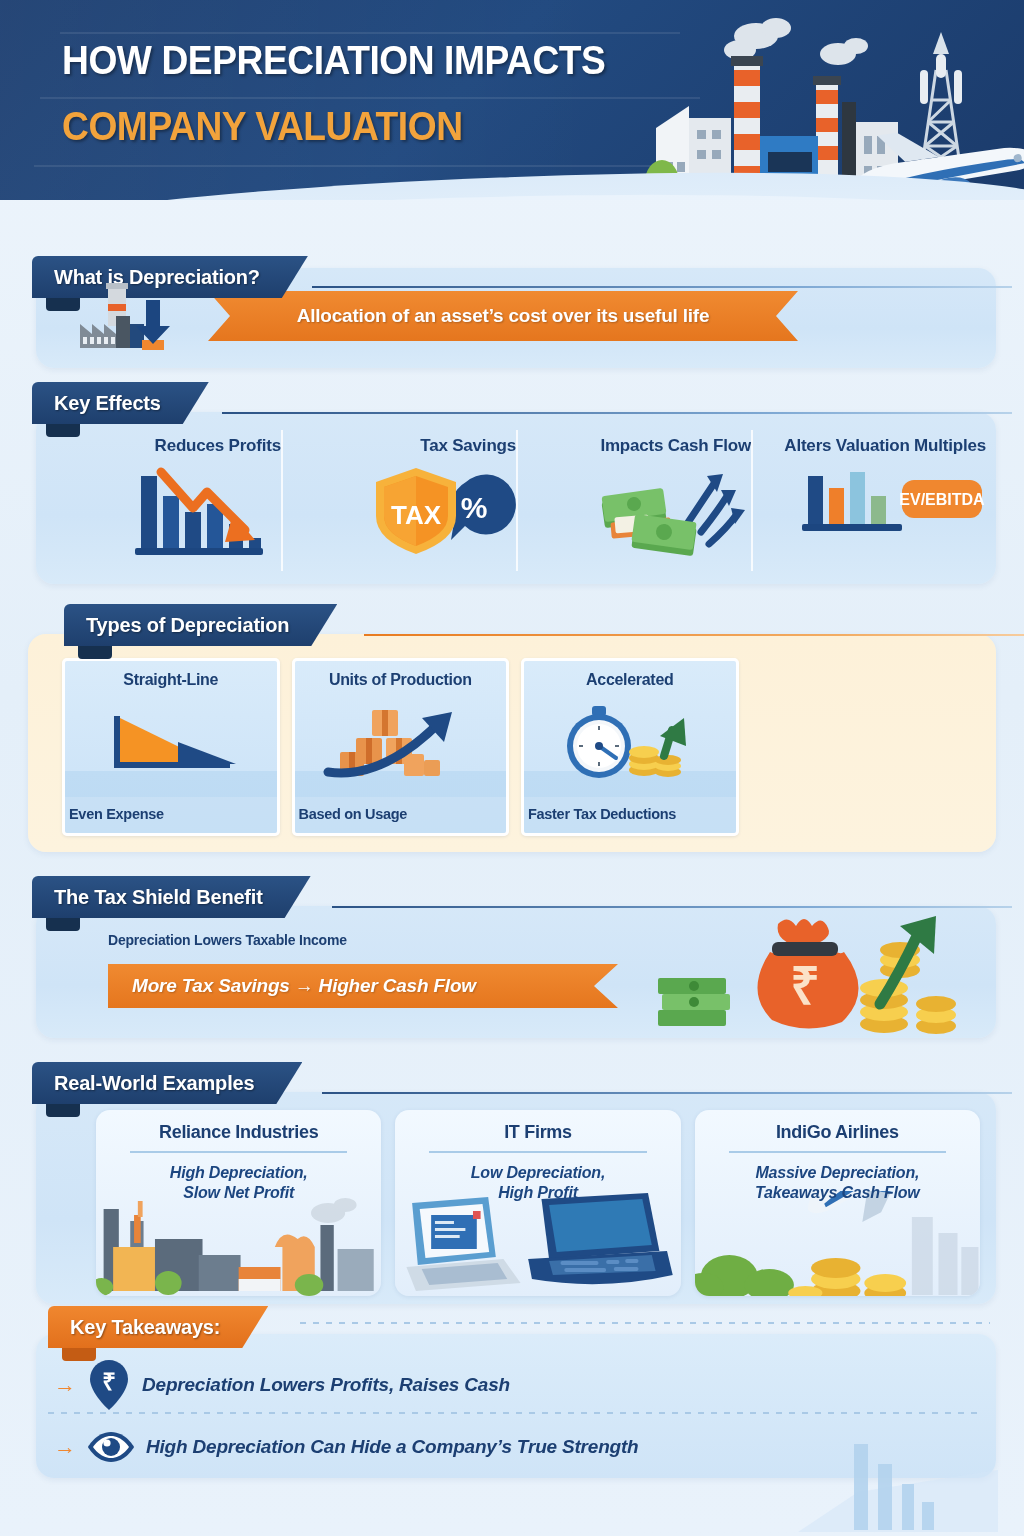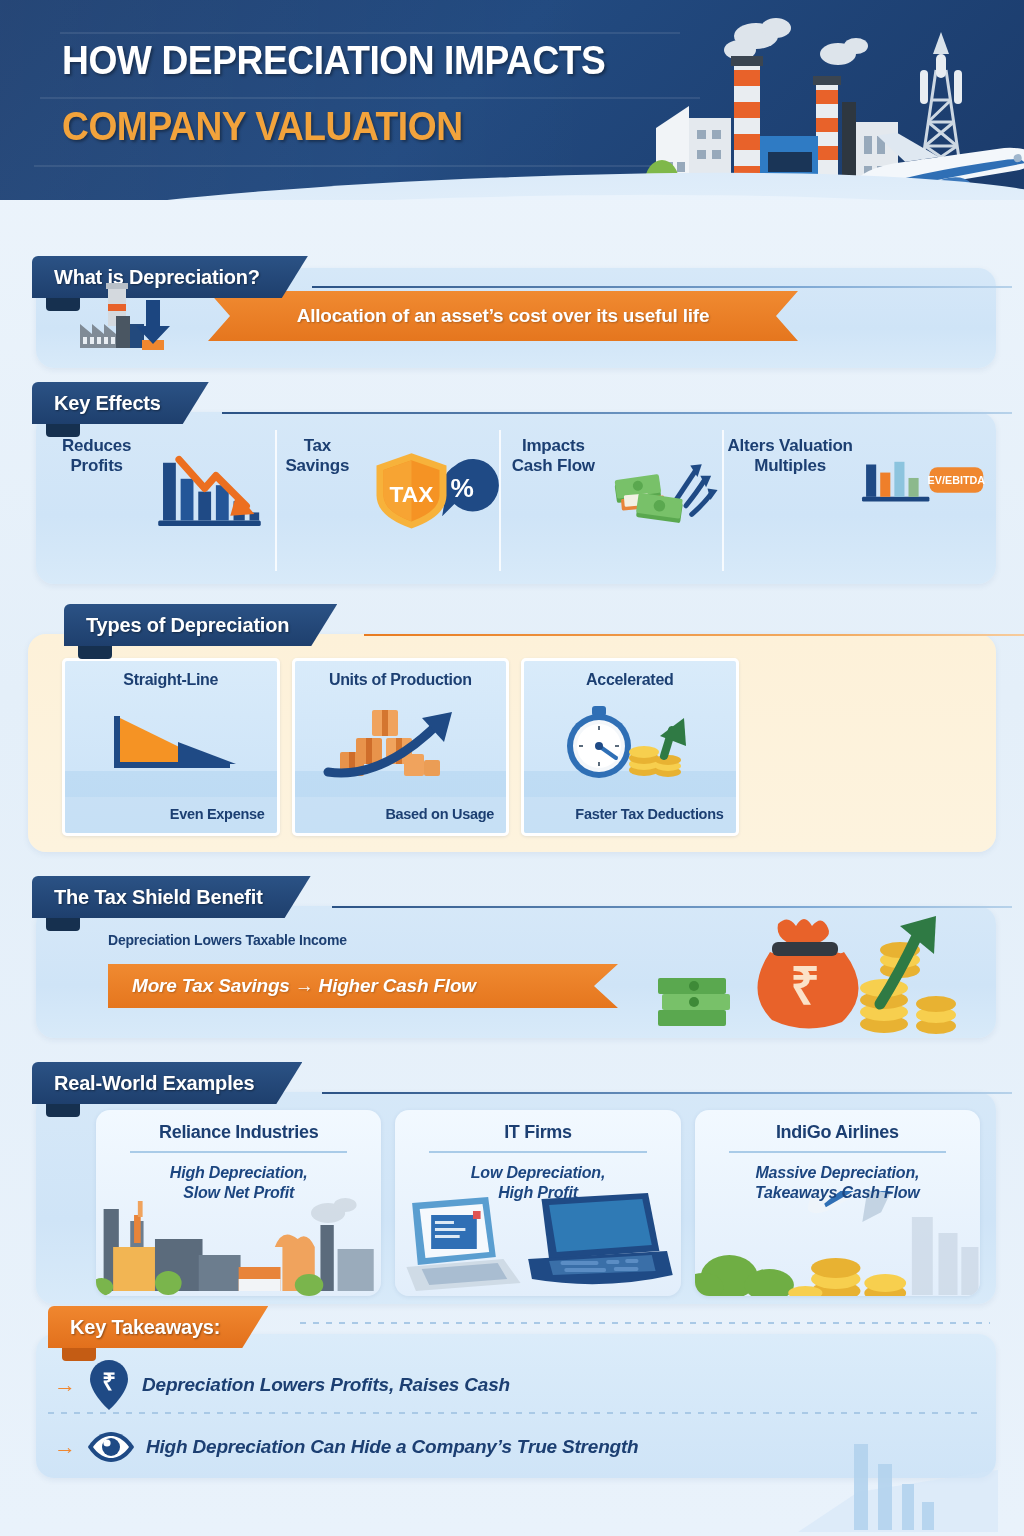--- a/index.html
+++ b/index.html
@@ -134,21 +134,21 @@
 
   
   .s2-panel { left: 36px; top: 412px; width: 960px; height: 172px; }
   .effects-grid {
     position: absolute; left: 46px; top: 422px;
     width: 940px; height: 155px;
     display: grid; grid-template-columns: repeat(4, 1fr);
   }
   .effect-cell {
     position: relative;
-    display: flex; flex-direction: row; align-items: flex-start;
+    display: flex; flex-direction: column; align-items: flex-end;
     padding-top: 14px;
   }
   .effect-cell + .effect-cell::before {
     content: ""; position: absolute; left: 0; top: 8px; bottom: 6px;
     width: 2px; background: rgba(255,255,255,0.8);
   }
   .effect-title {
     font-size: 17px; font-weight: bold; color: #1c3f72;
     text-align: center; line-height: 1.18; letter-spacing: -0.2px;
   }
@@ -168,23 +168,23 @@
     display: flex; flex-direction: column; align-items: center;
     overflow: hidden;
     box-shadow: 0 1px 3px rgba(40,80,130,0.12);
   }
   .type-title {
     font-size: 16px; font-weight: bold; color: #1c3f72;
     margin-top: 10px; letter-spacing: -0.3px; text-align: center;
   }
   .type-art { flex: 1; display: flex; align-items: center; justify-content: center; }
   .type-foot {
-    width: 100%; text-align: right;
+    width: 100%; text-align: left;
     font-size: 14.5px; font-weight: bold; color: #1c3f72;
-    padding: 9px 12px 11px; letter-spacing: -0.3px;
+    padding: 9px 4px 11px; letter-spacing: -0.3px;
     background: rgba(255,255,255,0.16);
   }
 
   
   .s4-panel { left: 36px; top: 906px; width: 960px; height: 132px; }
   .s4-line1 {
     position: absolute; left: 108px; top: 932px;
     font-size: 14px; font-weight: bold; color: #1c3f72; letter-spacing: -0.2px;
   }
   .s4-banner {

